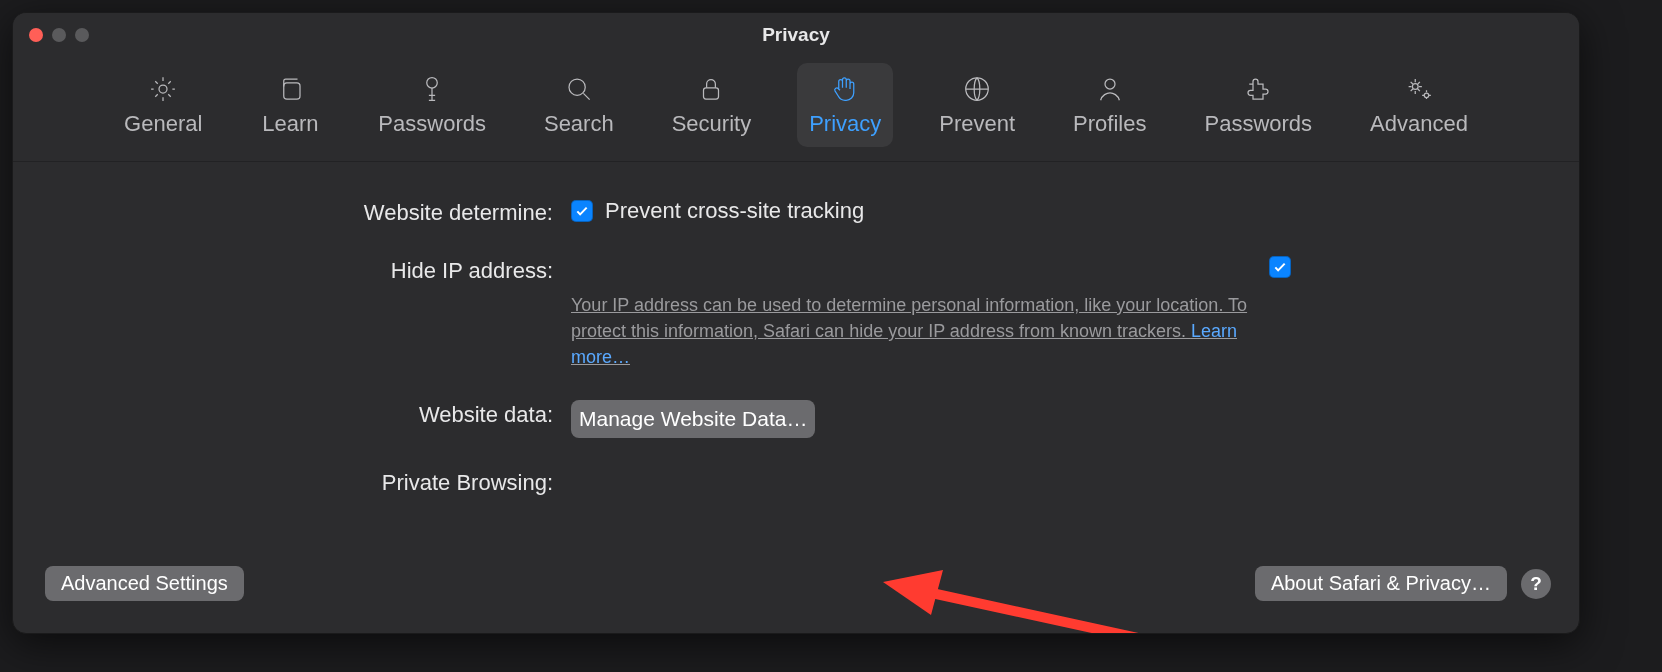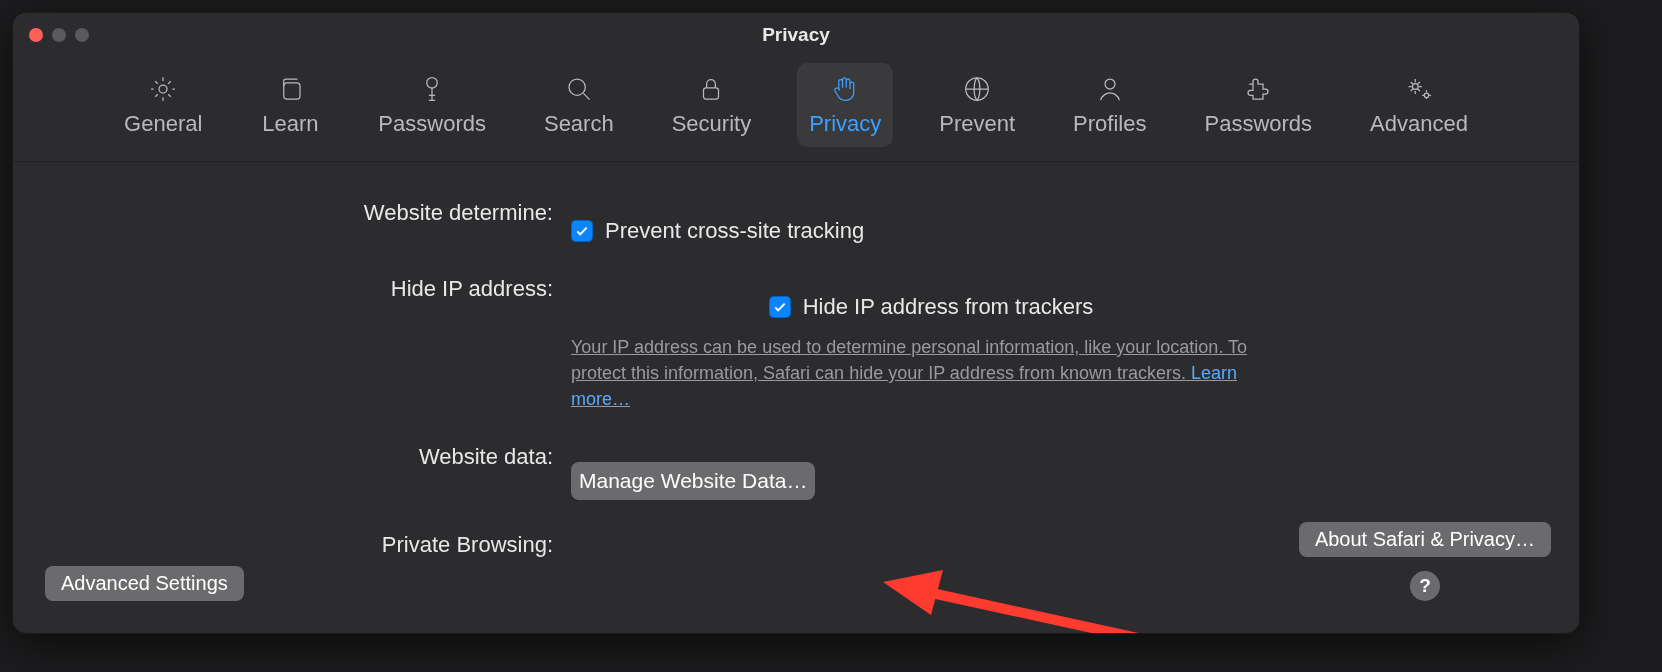--- a/index.html
+++ b/index.html
@@ -83,23 +83,22 @@
     display:flex;align-items:flex-start;
     margin-bottom:30px;
   }
   .row .lbl{
     width:500px;text-align:right;
     font-size:22px;color:var(--text);
     padding-top:2px;
   }
   .row .val{
     margin-left:18px;
-    display:flex;flex-direction:column;align-items:center;
+    display:flex;flex-direction:column;align-items:flex-end;
     max-width:720px;
-    margin-top:20px;
   }
   .chk-line{display:flex;align-items:center;gap:12px;}
   .chk{
     width:22px;height:22px;border-radius:5px;background:var(--accent);
     display:flex;align-items:center;justify-content:center;
     box-shadow:inset 0 0 0 1px rgba(0,0,0,.25);
   }
   .chk svg{stroke:#fff;stroke-width:3;fill:none;}
   .chk-text{font-size:22px;}
   .desc{
@@ -115,21 +114,21 @@
     cursor:pointer;
   }
   .btn.small{font-size:20px;padding:6px 16px;}
 
   
   .footer{
     position:absolute;left:0;right:0;bottom:32px;
     display:flex;justify-content:space-between;align-items:flex-end;
     padding:0 28px 0 32px;
   }
-  .footer-right{display:flex;align-items:center;gap:14px;flex-direction:column;}
+  .footer-right{display:flex;align-items:center;gap:14px;}
   .help{
     width:30px;height:30px;border-radius:50%;
     background:#6b6b6e;color:#fff;
     display:flex;align-items:center;justify-content:center;
     font-size:19px;font-weight:600;cursor:pointer;
   }
 
   
   .arrow{
     position:absolute;
@@ -263,21 +262,20 @@
 
     <div class="row">
       <div class="lbl">Hide IP address:</div>
       <div class="val">
         <div class="chk-line">
           <div class="chk">
             <svg viewBox="0 0 24 24" width="16" height="16">
                 <path d="M5 12.5l4.2 4.5L19 7"></path>
               </svg>
           </div>
-          <span class="chk-text">Hide IP address from trackers</span>
         </div>
         <div class="desc">
           <span>Your IP address can be used to determine personal information, like your location. To protect this information, Safari can hide your IP address from known trackers. </span><a href="#">Learn more…</a>
         </div>
       </div>
     </div>
 
     <div class="row" style="margin-top:10px">
       <div class="lbl">Website data:</div>
       <div class="val">

